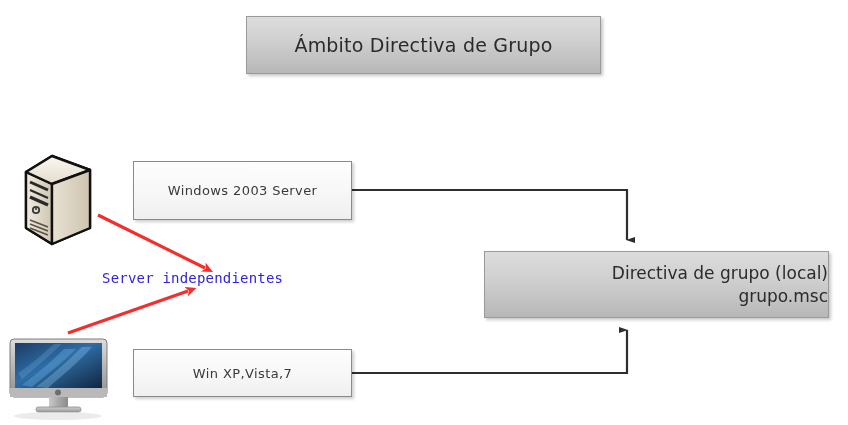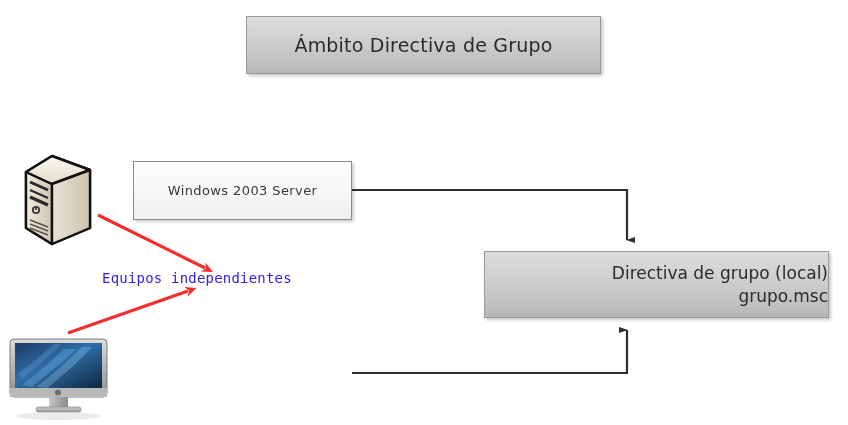--- a/index.html
+++ b/index.html
@@ -232,21 +232,24 @@
       <rect x="34" y="74" width="45" height="5" rx="2.4" ry="2.4" fill="url(#base)" stroke="#8c8c8c" stroke-width="0.8"></rect>
 
       <ellipse cx="56" cy="83" rx="44" ry="4" fill="#d7d7d7" opacity="0.5"></ellipse>
     </svg>
   </div>
 
   <div class="white-box" id="server-box">
     <span>Windows 2003 Server</span>
   </div>
 
+  <div class="white-box" id="client-box">
+    <span>Win XP,Vista,7</span>
+  </div>
 
   <div class="gray-box" id="target-box">
     <span>Directiva de grupo (local)</span>
     <span>grupo.msc</span>
   </div>
 
-  <div id="red-label">Equipos independientes</div>
+  <div id="red-label">Server independientes</div>
 
 </div>
 
 </body></html>

